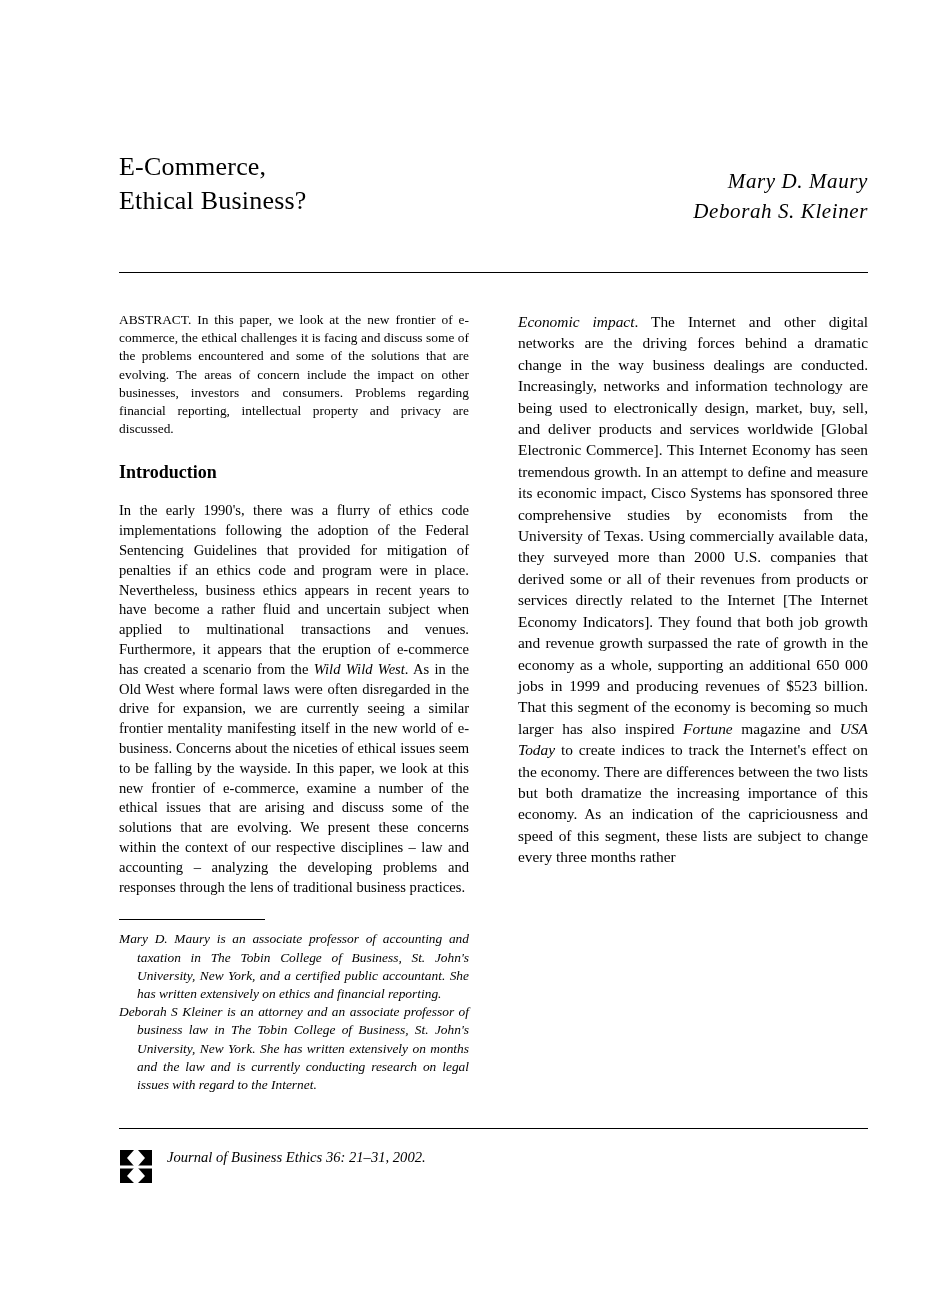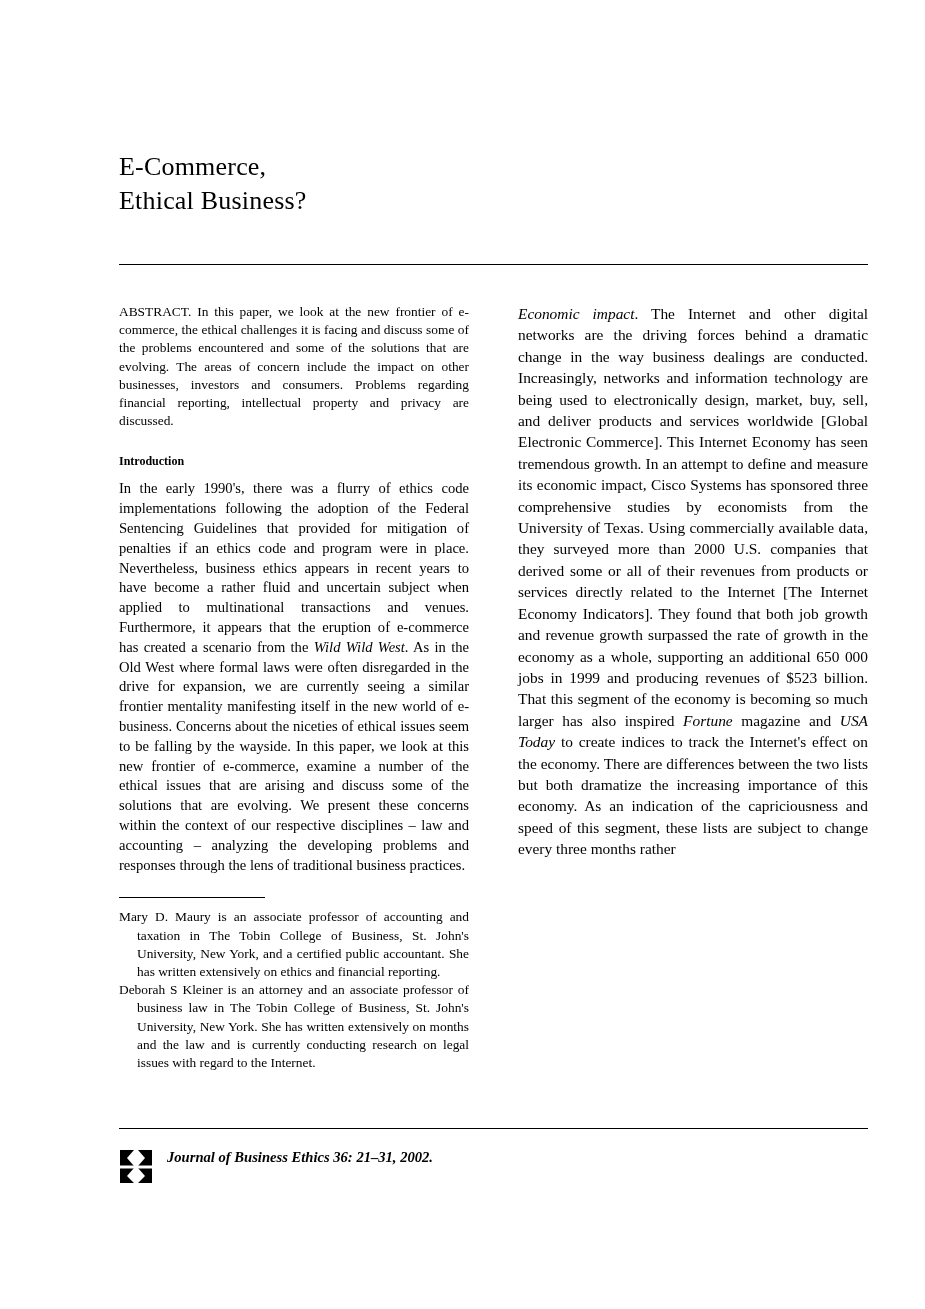--- a/index.html
+++ b/index.html
@@ -75,53 +75,53 @@
     text-align: justify;
   }
   .col.left p { font-size: 13.4px; line-height: 18.2px; }
   .col.right p { font-size: 15.4px; line-height: 21.4px; }
 
   .abstract {
     text-align: justify;
   }
   .section-head {
     font-weight: bold;
-    font-size: 12px;
-    margin: 24px 0 10px 0;
+    font-size: 18px;
+    margin: 24px 0 18px 0;
   }
   .body-para {
     text-indent: 0;
   }
   .ital { font-style: italic; font-family: Liberation Serif, serif; }
 
   
   .footnote-wrap {
     margin-top: 22px;
   }
   .footnote-rule {
     border-top: 1px solid #000;
     width: 146px;
     margin-bottom: 10px;
   }
   .footnote {
+    font-style: italic;
     font-size: 12.6px;
     line-height: 17.4px;
     text-align: justify;
     margin: 0 0 4px 0;
     padding-left: 18px;
     text-indent: -18px;
   }
 
   
   .footer {
     position: absolute;
     left: 103px;
     top: 1128px;
     width: 749px;
-    font-weight: bold;
   }
   .footer-rule {
     border-top: 1px solid #000;
     width: 749px;
     margin-bottom: 18px;
   }
   .footer-inner {
     display: flex;
     align-items: flex-start;
     gap: 14px;
@@ -144,20 +144,24 @@
 
 <div class="page">
 
   <div class="content">
 
     <div class="title-block">
       <h1 class="doc-title">
         <div>E-Commerce,</div>
         <div>Ethical Business?</div>
       </h1>
+      <div class="authors">
+        <div>Mary D. Maury</div>
+        <div>Deborah S. Kleiner</div>
+      </div>
     </div>
 
     <div class="rule-top"></div>
 
     <div class="columns">
 
       <div class="col left">
 
         <p class="abstract"><span>ABSTRACT.</span><span> In this paper, we look at the new frontier of e-commerce, the ethical challenges it is facing and discuss some of the problems encountered and some of the solutions that are evolving. The areas of concern include the impact on other businesses, investors and consumers. Problems regarding financial reporting, intellectual property and privacy are discussed.</span></p>
 

